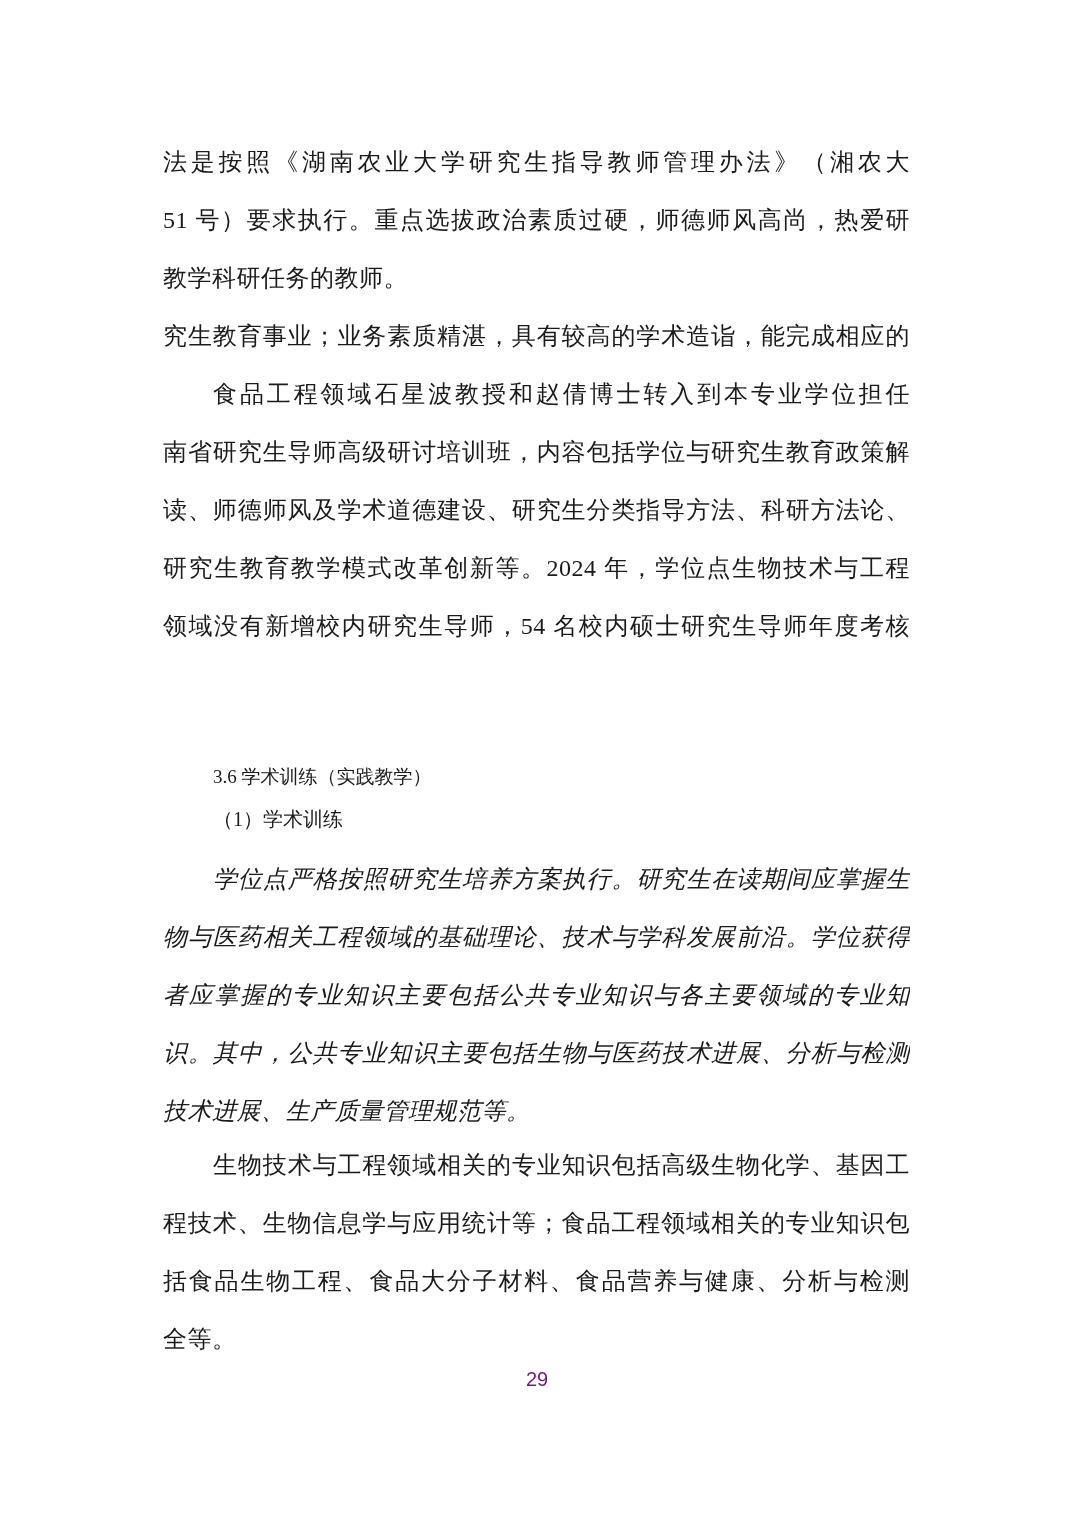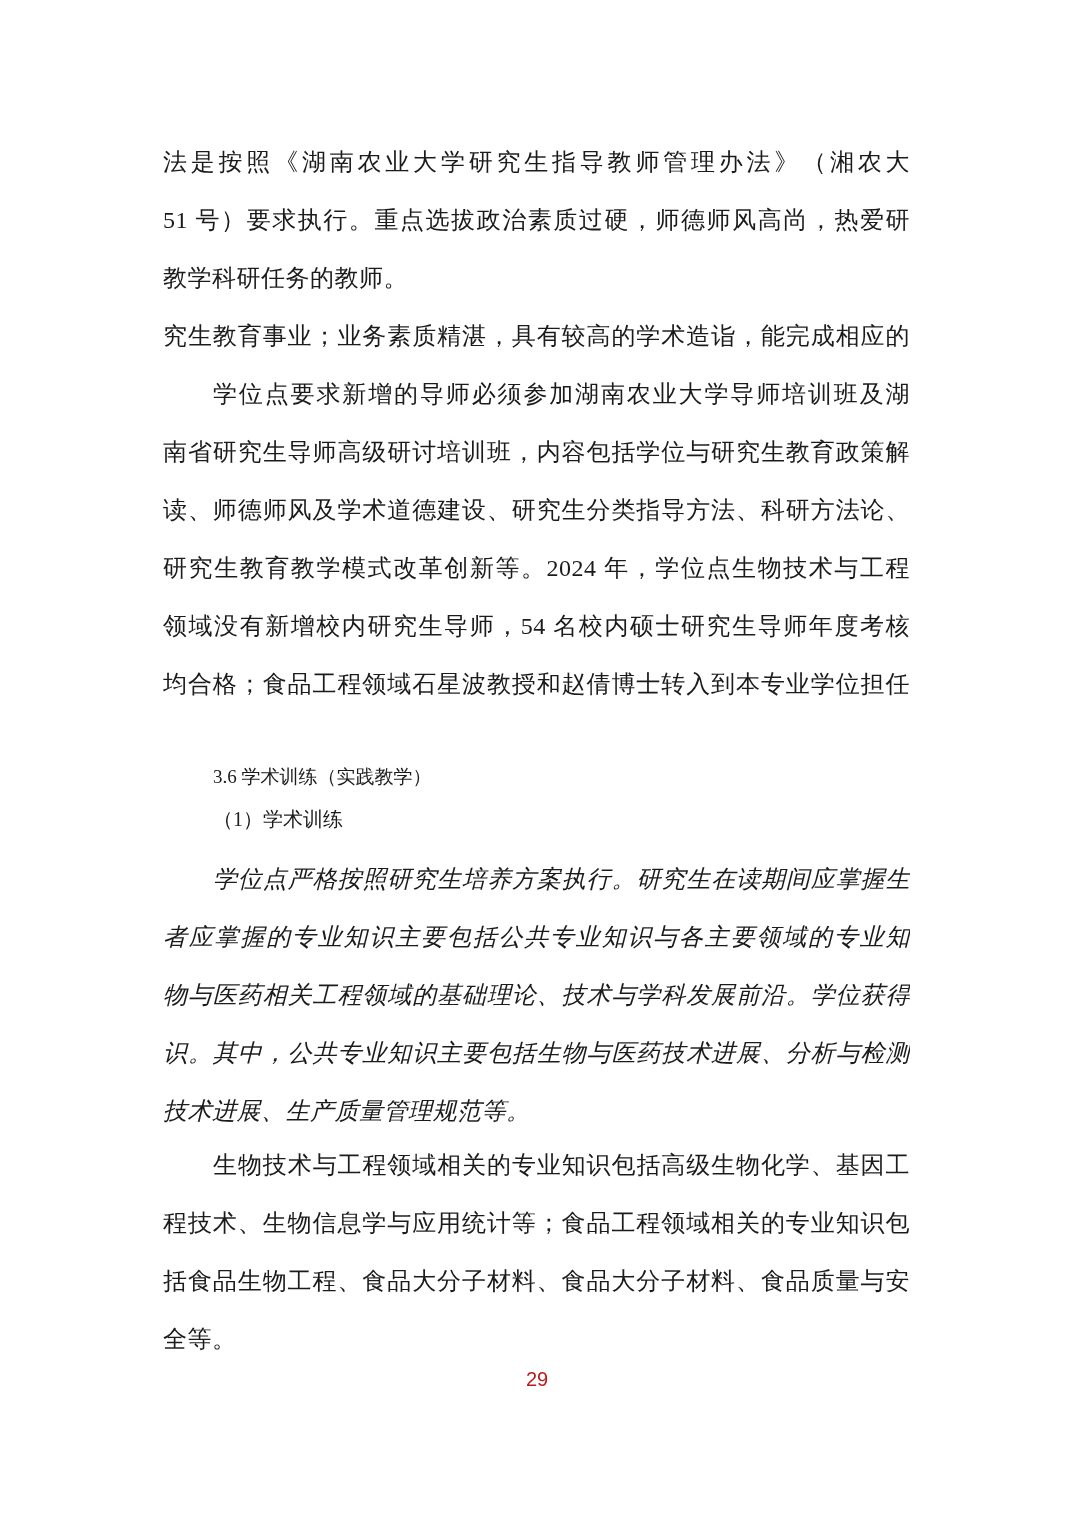--- a/index.html
+++ b/index.html
@@ -54,58 +54,57 @@
   .pagenum {
     position: absolute;
     top: 1366px;
     left: 0;
     width: 1074px;
     height: 26px;
     line-height: 26px;
     text-align: center;
     font-family: "Liberation Sans", "DejaVu Sans", sans-serif;
     font-size: 20px;
-    color: #b91c1c;
+    color: #701a75;
   }
 </style>
 </head>
 <body>
 
 <div class="page">
 
   <div class="block para1">
     <div class="line">法是按照《湖南农业大学研究生指导教师管理办法》（湘农大〔2021〕</div>
     <div class="line">51 号）要求执行。重点选拔政治素质过硬，师德师风高尚，热爱研</div>
     <div class="line lastline">教学科研任务的教师。</div>
     <div class="line">究生教育事业；业务素质精湛，具有较高的学术造诣，能完成相应的</div>
   </div>
 
   <div class="block para2">
-    <div class="line indent">学位点要求新增的导师必须参加湖南农业大学导师培训班及湖</div>
+    <div class="line indent">食品工程领域石星波教授和赵倩博士转入到本专业学位担任</div>
     <div class="line">南省研究生导师高级研讨培训班，内容包括学位与研究生教育政策解</div>
     <div class="line">读、师德师风及学术道德建设、研究生分类指导方法、科研方法论、</div>
     <div class="line">研究生教育教学模式改革创新等。2024 年，学位点生物技术与工程</div>
     <div class="line">领域没有新增校内研究生导师，54 名校内硕士研究生导师年度考核</div>
-    <div class="line">均合格；食品工程领域石星波教授和赵倩博士转入到本专业学位担任</div>
   </div>
 
   <div class="block heading-36">3.6 学术训练（实践教学）</div>
 
   <div class="block subheading-1">（1）学术训练</div>
 
   <div class="block para3">
     <div class="line indent">学位点严格按照研究生培养方案执行。研究生在读期间应掌握生</div>
+    <div class="line">物与医药相关工程领域的基础理论、技术与学科发展前沿。学位获得</div>
     <div class="line">者应掌握的专业知识主要包括公共专业知识与各主要领域的专业知</div>
-    <div class="line">物与医药相关工程领域的基础理论、技术与学科发展前沿。学位获得</div>
     <div class="line">识。其中，公共专业知识主要包括生物与医药技术进展、分析与检测</div>
     <div class="line lastline">技术进展、生产质量管理规范等。</div>
   </div>
 
   <div class="block para4">
     <div class="line indent">生物技术与工程领域相关的专业知识包括高级生物化学、基因工</div>
     <div class="line">程技术、生物信息学与应用统计等；食品工程领域相关的专业知识包</div>
-    <div class="line">括食品生物工程、食品大分子材料、食品大分子材料、食品质量与安</div>
+    <div class="line">括食品生物工程、食品大分子材料、食品营养与健康、分析与检测</div>
     <div class="line lastline">全等。</div>
   </div>
 
   <div class="pagenum">29</div>
 
 </div>
 
 </body></html>

